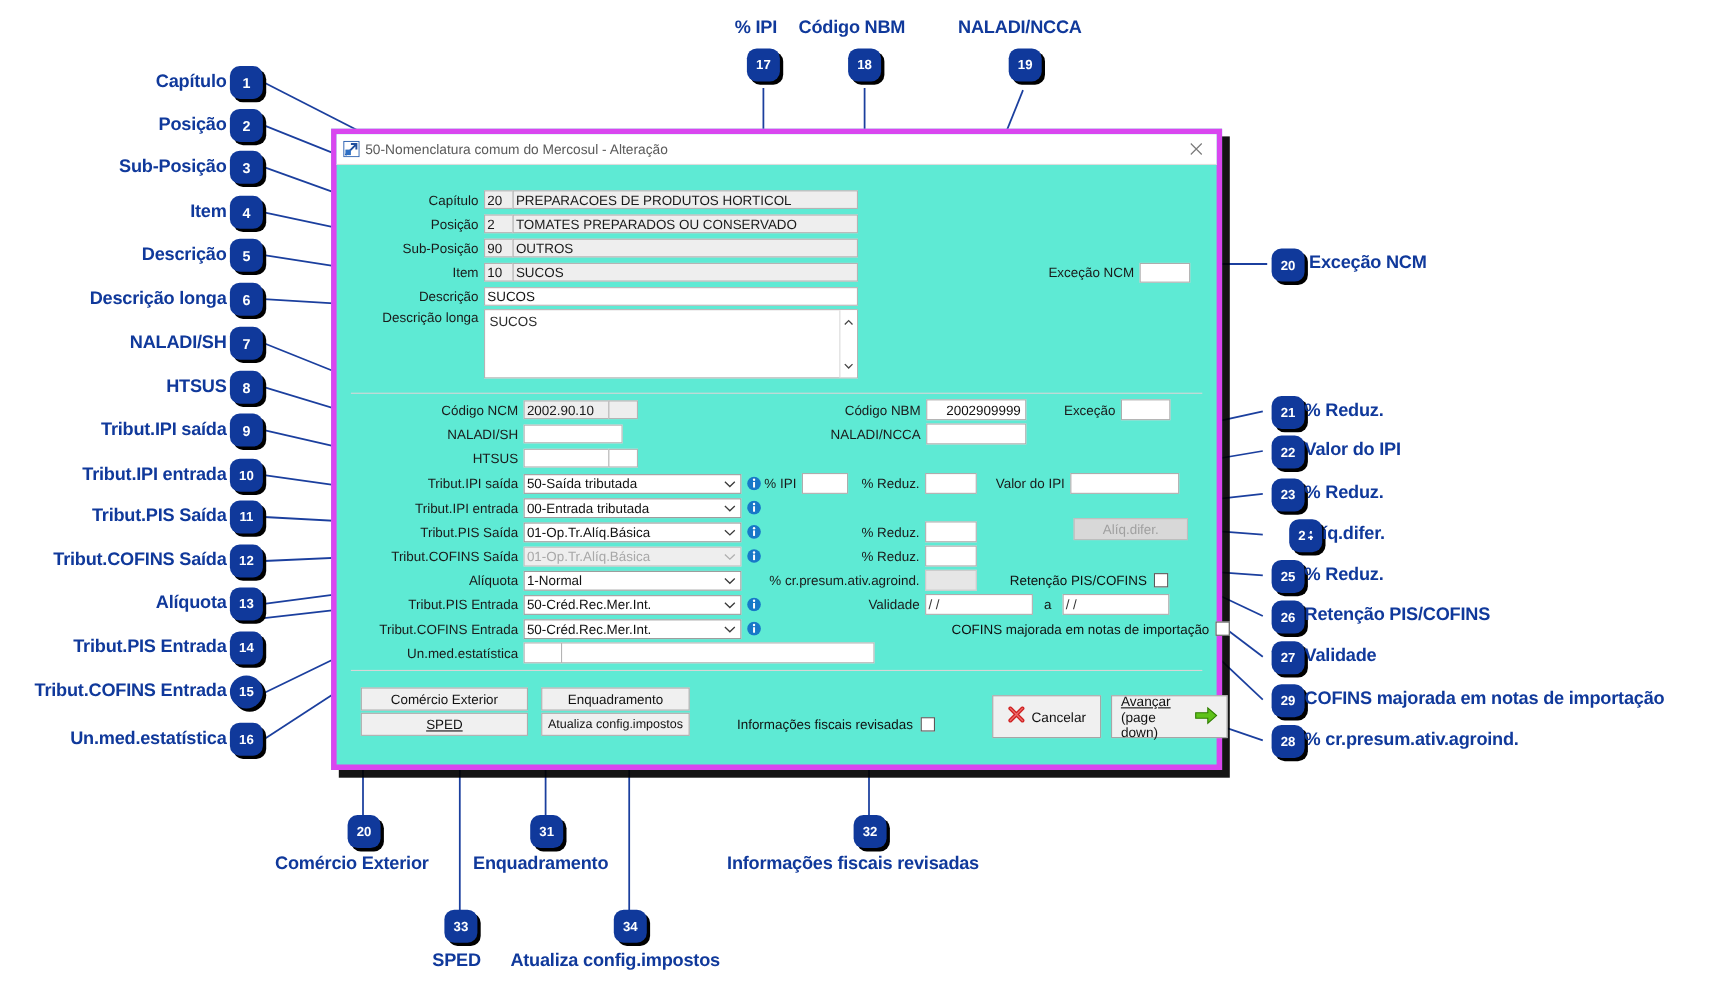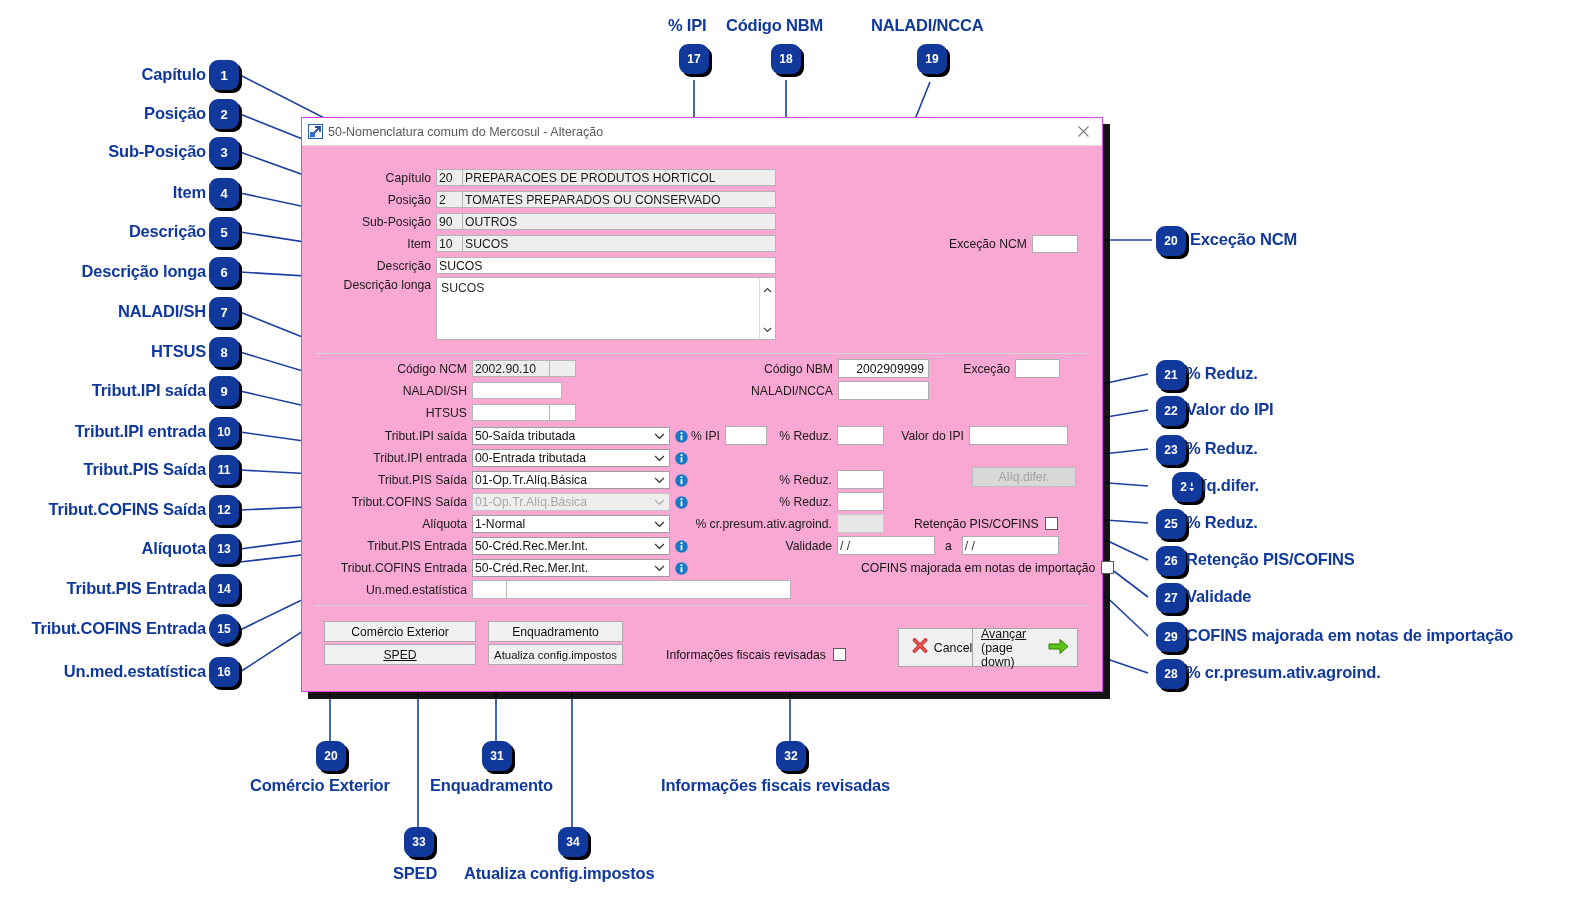--- a/index.html
+++ b/index.html
@@ -23,21 +23,21 @@
   .alabel{
     position:absolute;color:#10399b;font-weight:bold;font-size:16.5px;
     white-space:nowrap;z-index:40;letter-spacing:-.2px;
     font-family:"Liberation Sans", sans-serif;
   }
   .alabel.r{text-align:right;}
 
   
   #dialog{
     position:absolute;left:301px;top:117px;width:800px;height:573px;
-    background:#f9a8d4;border:1px solid #d946ef;
+    background:#5eead4;border:5px solid #d946ef;
     box-shadow:7px 7px 0 rgba(0,0,0,.92);
     z-index:10;
     font-family:"Liberation Sans", sans-serif;
   }
   #titlebar{
     height:27px;background:#ffffff;border-bottom:1px solid #dcdcdc;
     display:flex;align-items:center;padding:0 4px 0 6px;
   }
   #titlebar .tb-icon{width:15px;height:15px;flex:0 0 auto;margin-right:5px;}
   #titlebar .tb-text{
@@ -570,21 +570,21 @@
       <div class="abs bigbtn" style="left:583px;top:15px;width:99px;">
         <span>
           <svg width="16" height="16" viewBox="0 0 16 16">
             <path d="M2.5 2 L13.5 13 M13.5 2 L2.5 13" stroke="#cf2222" stroke-width="3.6" stroke-linecap="round"></path>
             <path d="M2.5 2 L13.5 13 M13.5 2 L2.5 13" stroke="#ef6a6a" stroke-width="1.2" stroke-linecap="round"></path>
           </svg>
         </span>
         <span>Cancelar</span>
       </div>
 
-      <div class="abs bigbtn" style="left:657px;top:15px;width:106px;justify-content:space-between;padding:0 8px;">
+      <div class="abs bigbtn" style="left:691px;top:15px;width:106px;justify-content:space-between;padding:0 8px;">
         <span style="display:flex;flex-direction:column;line-height:14px;text-align:left;">
           <span style="text-decoration:underline;">Avançar</span>
           <span>(page down)</span>
         </span>
         <span>
           <svg width="21" height="17" viewBox="0 0 21 17">
             <path d="M1 6 L12 6 L12 1.5 L20 8.5 L12 15.5 L12 11 L1 11 Z" fill="#5fc21a" stroke="#2f7d00" stroke-width="1"></path>
           </svg>
         </span>
       </div>

